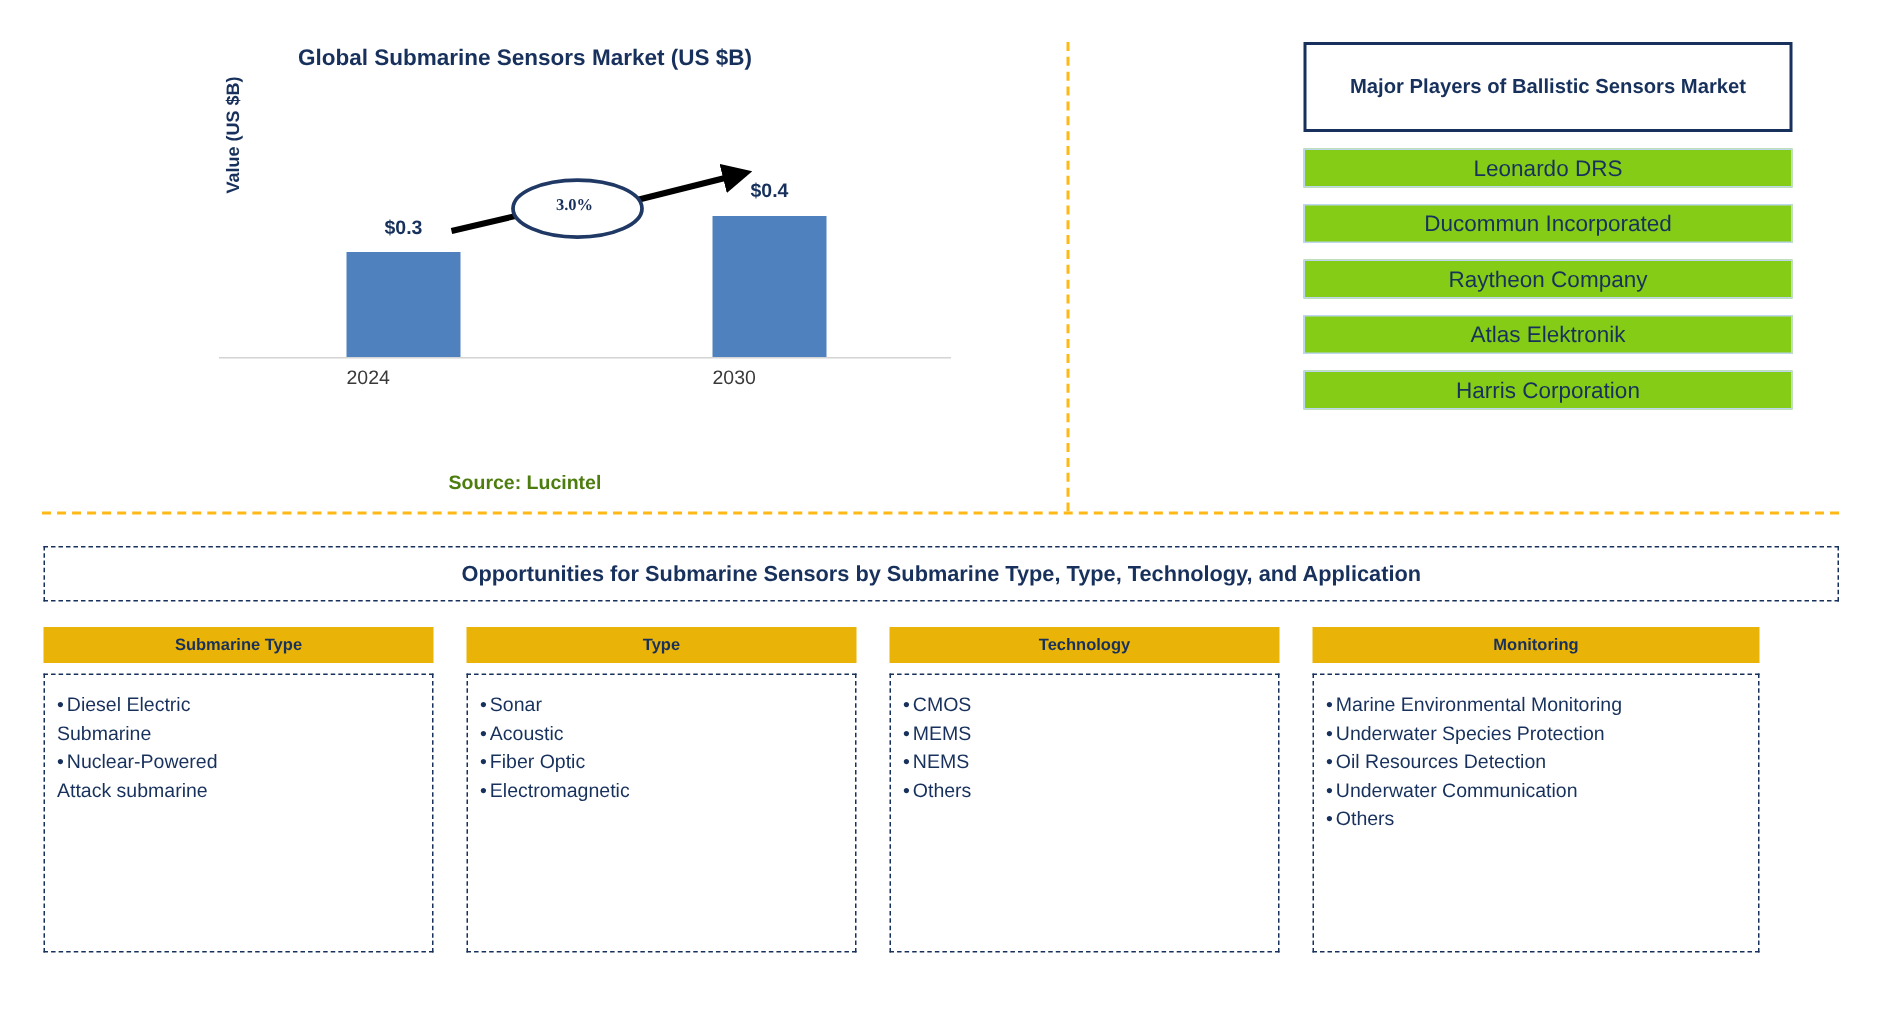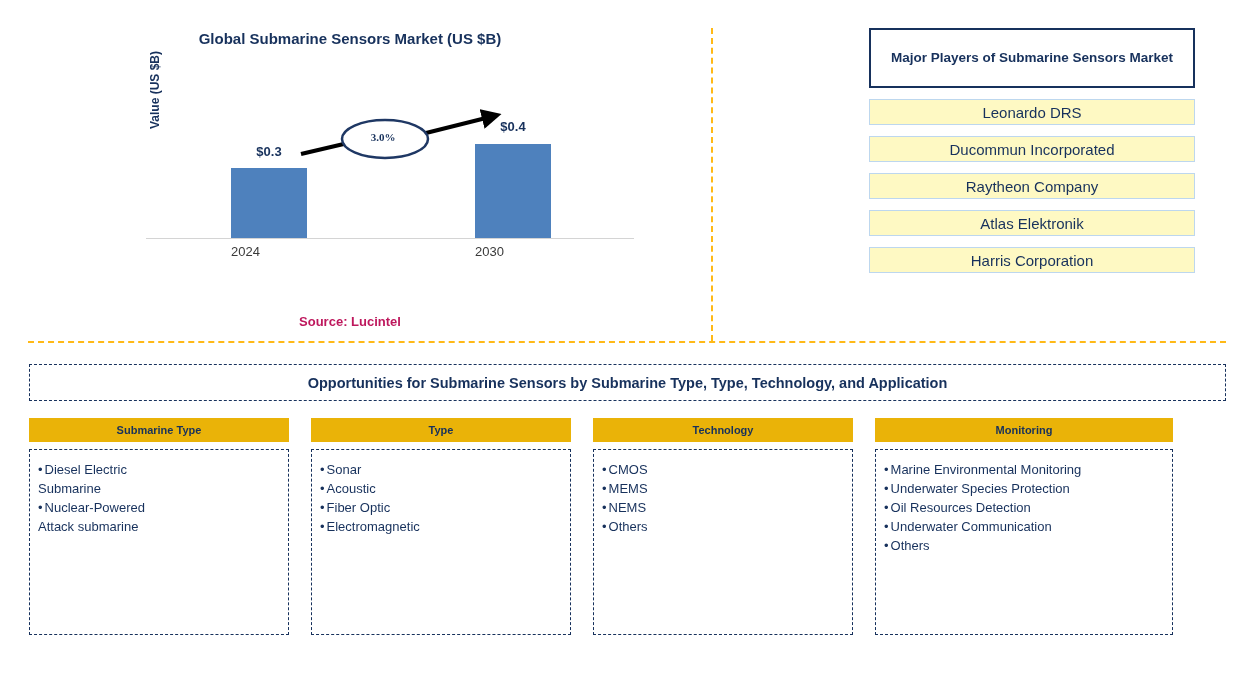--- a/index.html
+++ b/index.html
@@ -104,21 +104,21 @@
   }
 
   #source-label {
     position: absolute;
     left: 0px;
     top: 314px;
     width: 700px;
     text-align: center;
     font-size: 13px;
     font-weight: bold;
-    color: #be185d;
+    color: #4d7c0f;
   }
 
   
   #vertical-divider {
     position: absolute;
     left: 711px;
     top: 28px;
     width: 0px;
     height: 313px;
     border-left: 2px dashed #FFB917;
@@ -149,21 +149,21 @@
     color: #17315C;
     line-height: 1.45;
     box-sizing: border-box;
     height: 60px;
     display: flex;
     align-items: center;
     justify-content: center;
   }
   .player-row {
     border: 1px solid #BDD7EE;
-    background: #fef9c3;
+    background: #84cc16;
     margin-top: 11px;
     height: 26px;
     display: flex;
     align-items: center;
     justify-content: center;
     font-size: 15px;
     color: #17315C;
     box-sizing: border-box;
   }
 
@@ -266,21 +266,21 @@
   </svg>
   <div id="cagr-text">3.0%</div>
 
   <div id="source-label">Source: Lucintel</div>
 </div>
 
 <div id="vertical-divider"></div>
 <div id="horizontal-divider"></div>
 
 <div id="players-panel">
-  <div id="players-header">Major Players of Submarine Sensors Market</div>
+  <div id="players-header">Major Players of Ballistic Sensors Market</div>
   <div class="player-row">Leonardo DRS</div>
   <div class="player-row">Ducommun Incorporated</div>
   <div class="player-row">Raytheon Company</div>
   <div class="player-row">Atlas Elektronik</div>
   <div class="player-row">Harris Corporation</div>
 </div>
 
 <div id="opportunities-title-box">Opportunities for Submarine Sensors by Submarine Type, Type, Technology, and Application</div>
 
 <div id="categories-row">

